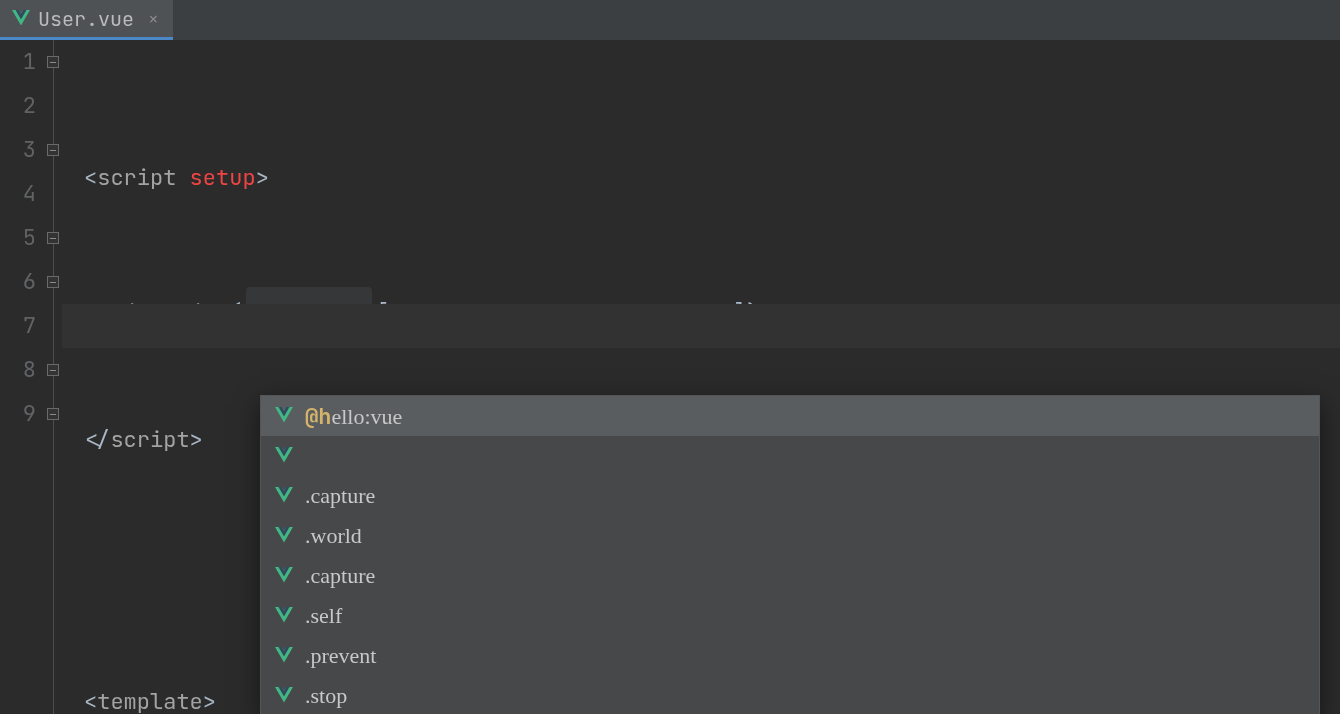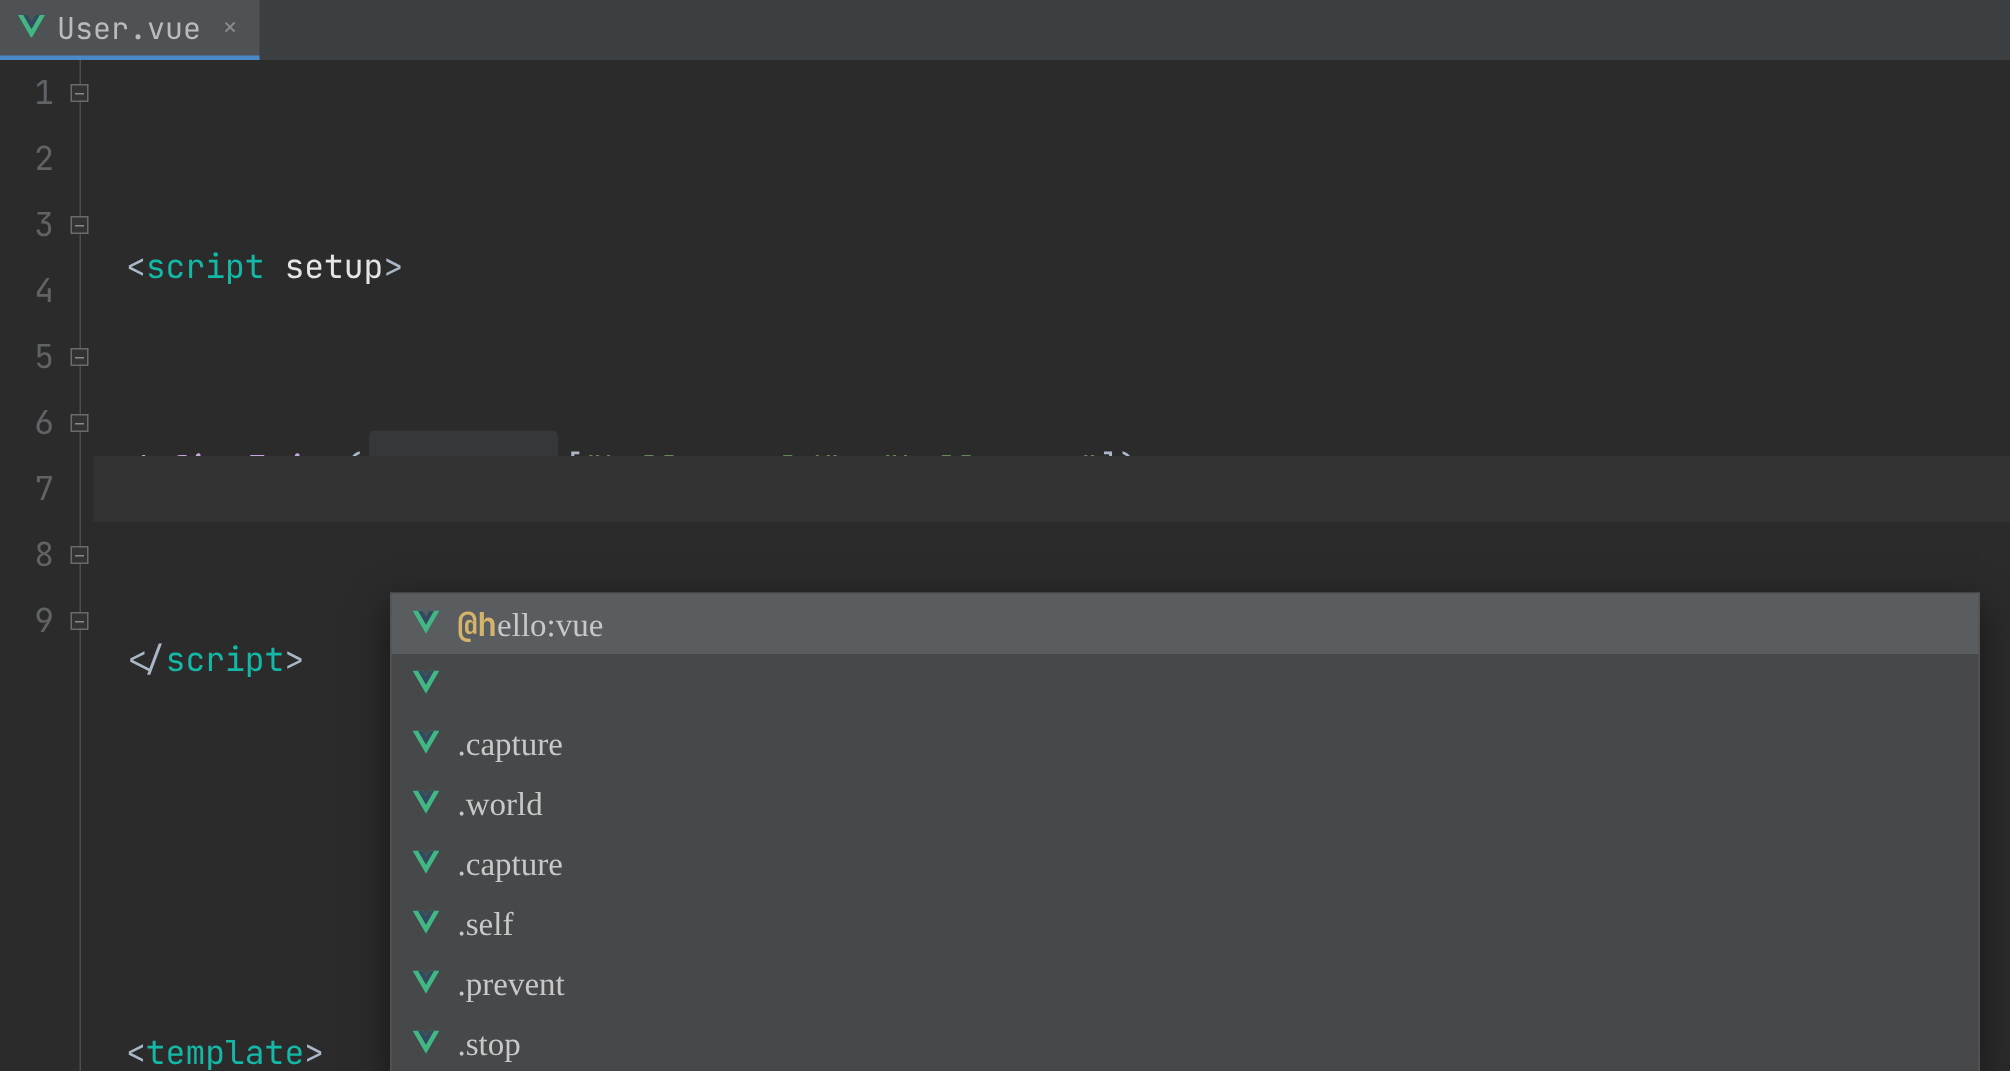--- a/index.html
+++ b/index.html
@@ -87,22 +87,22 @@
     position: absolute;
     left: 0;
     width: 100%;
     height: 44px;
     background: #323232;
     z-index: 0;
   }
 
   
   .br  { color: #a9b7c6; }           
-  .tg  { color: #14b8a6; }           
-  .kw  { color: #e5e5e5; }           
+  .tg  { color: #a3a3a3; }           
+  .kw  { color: #ef4444; }           
   .fn  { color: #c7a8e0; font-style: italic; } 
   .str { color: #6a8759; } 
   .cm  { color: #cc7832; }           
 
   .param-hint {
     display: inline-block;
     background: #353739;
     color: #9aa0a6;
     font-size: 18px;
     padding: 2px 8px;

